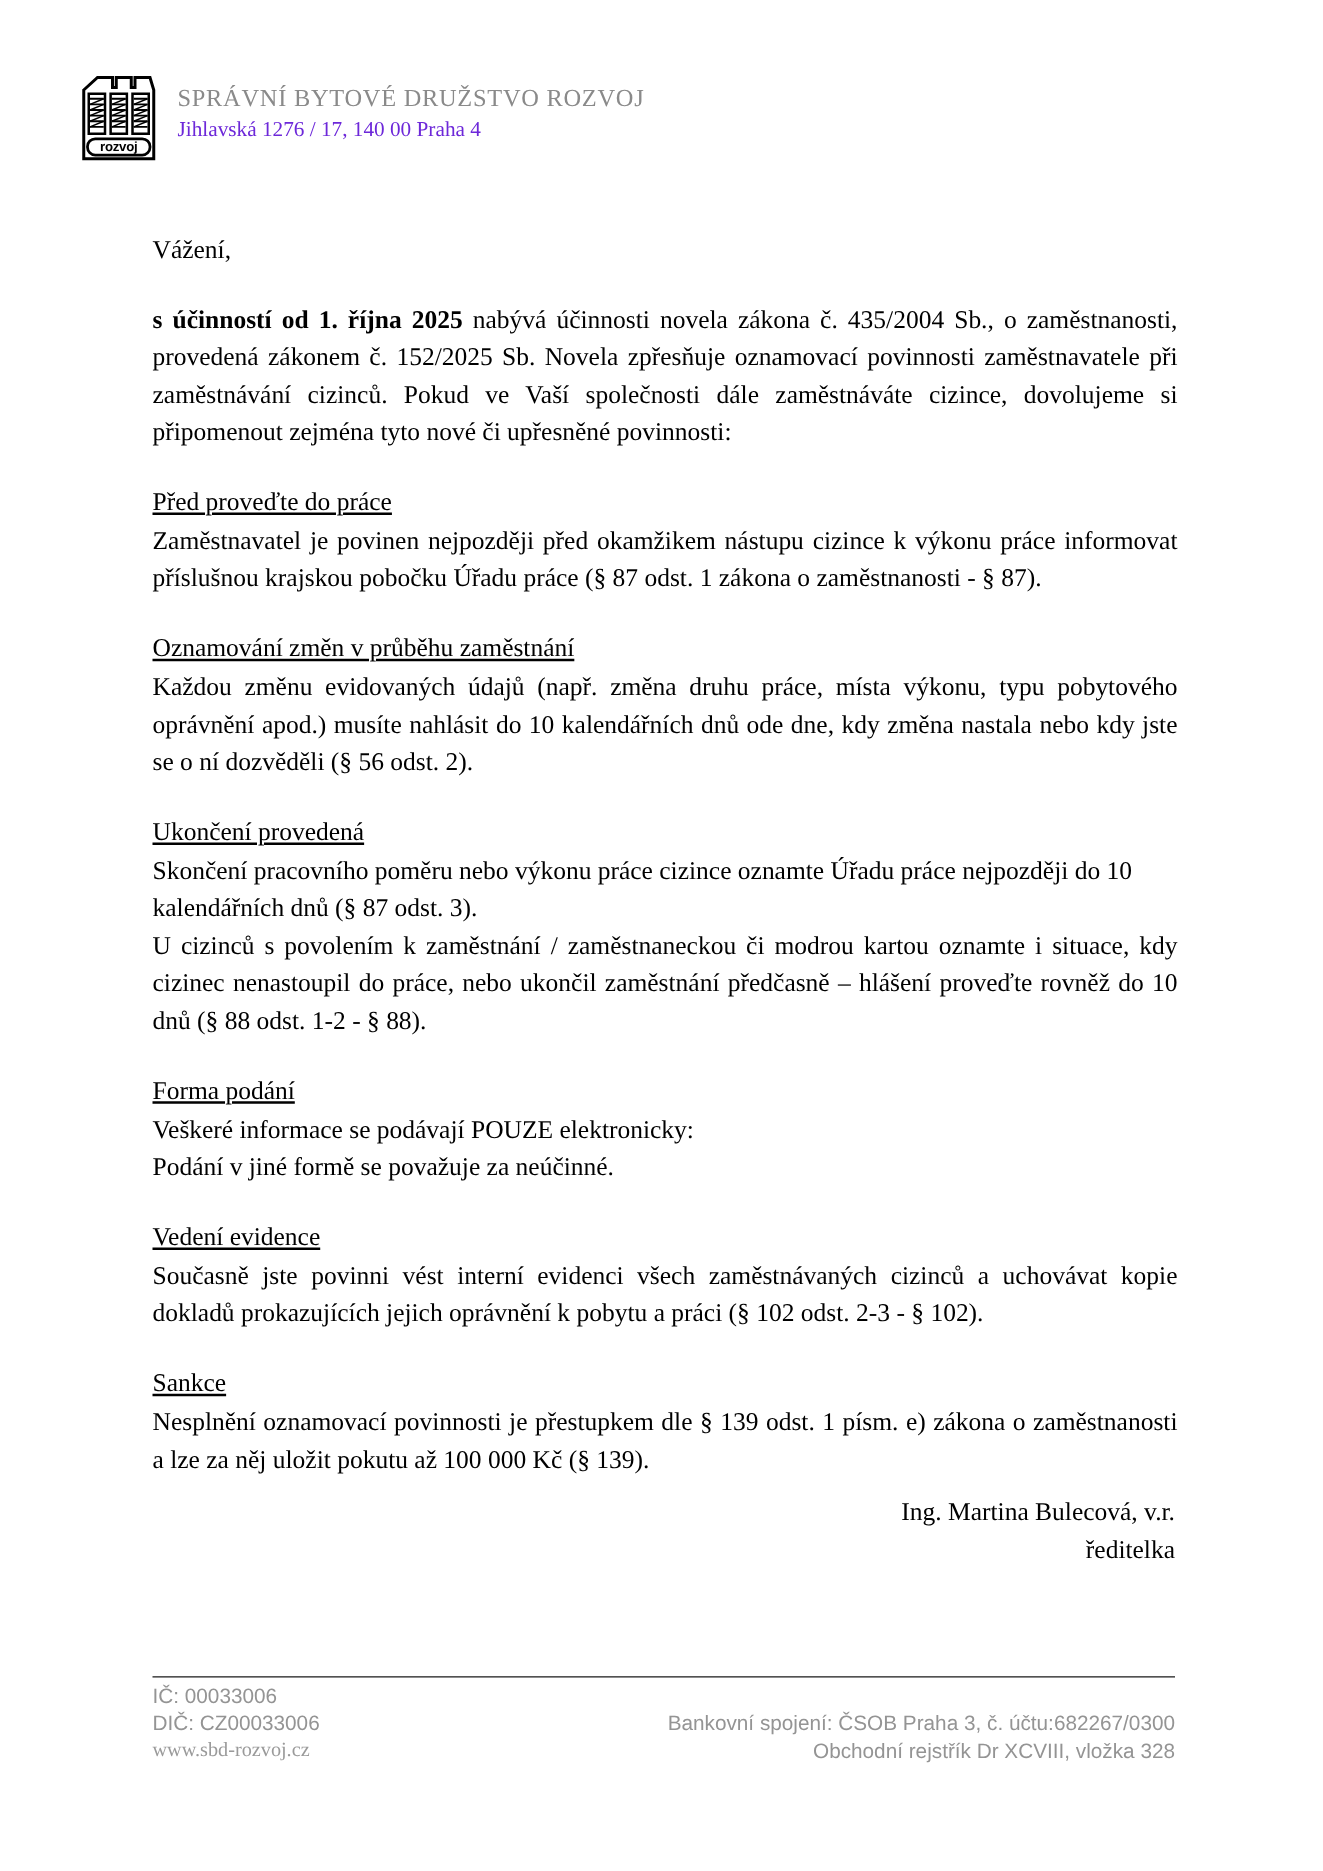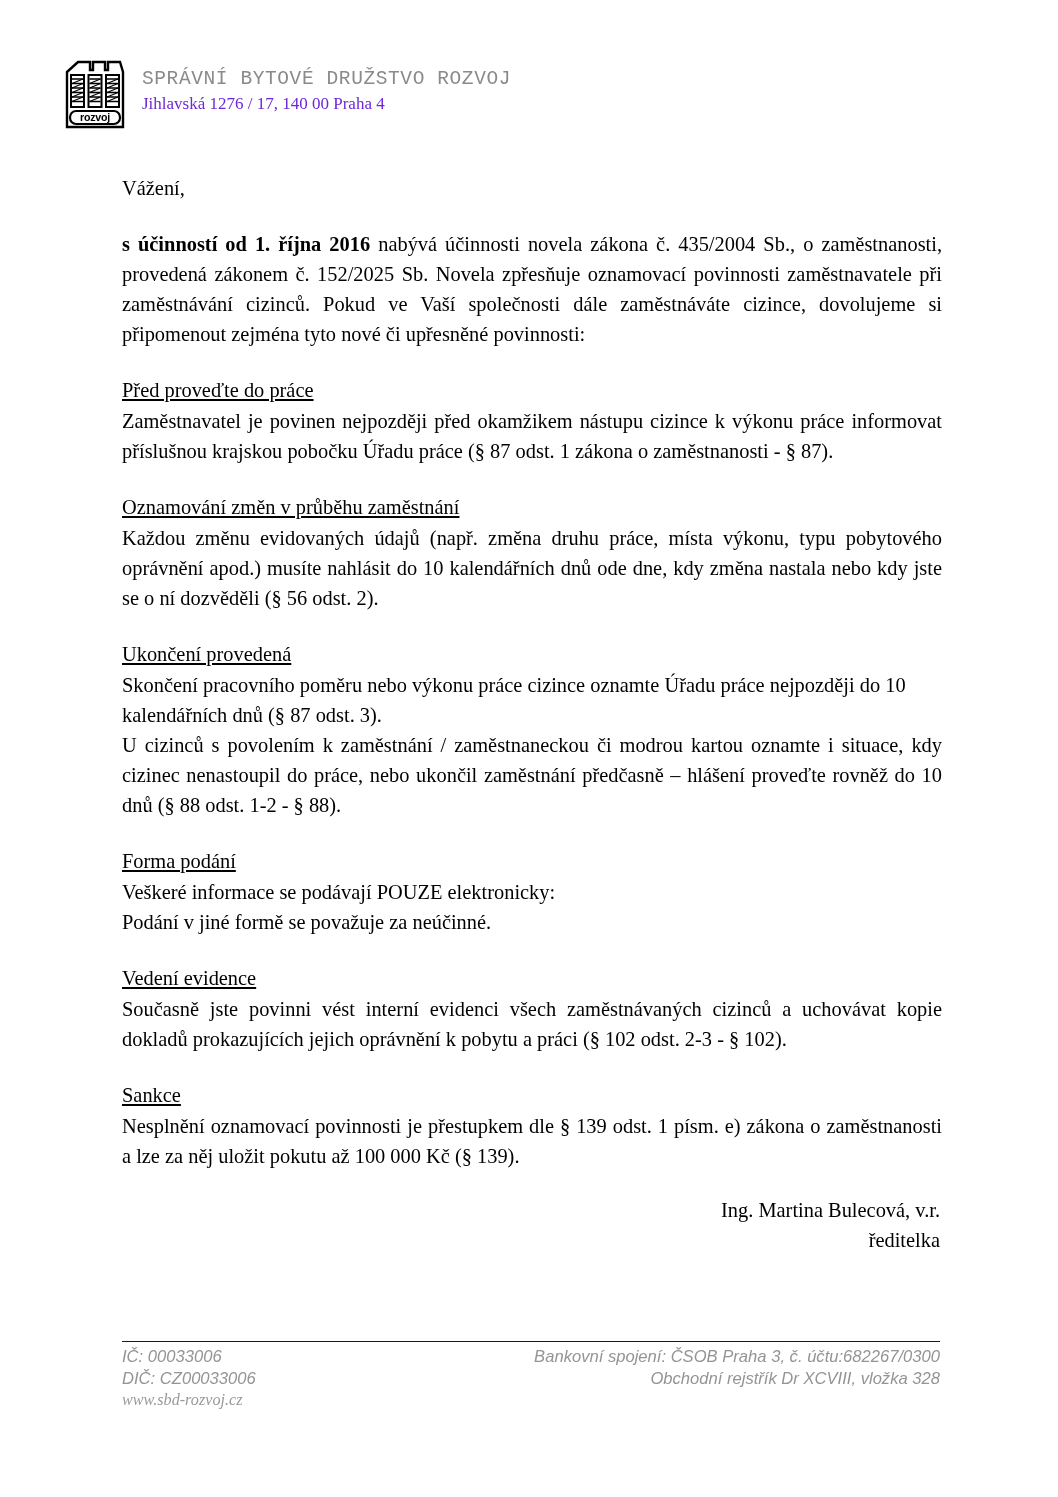--- a/index.html
+++ b/index.html
@@ -37,41 +37,41 @@
     height: 74px;
     flex: 0 0 auto;
     display: block;
   }
   .letterhead-text {
     margin-left: 14px;
     padding-top: 10px;
     color: #8a8a8a;
   }
   .org-name {
-    font-family: Liberation Mono, monospace;
+    font-family: Liberation Serif, serif;
     font-size: 19.5px;
     letter-spacing: 0.6px;
     line-height: 1.18;
     white-space: nowrap;
     color: #8a8a8a;
   }
   .org-address {
     font-family: "Liberation Serif", "DejaVu Serif", serif;
     font-size: 17px;
     line-height: 1.3;
     margin-top: 2px;
     white-space: nowrap;
     color: #6d28d9;
   }
 
   
   .body-block {
     position: absolute;
     left: 122px;
-    top: 174px;
+    top: 186px;
     width: 820px;
   }
 
   .para {
     font-size: 20.4px;
     line-height: 1.47;
     text-align: justify;
     text-justify: inter-word;
     margin: 0;
     hyphens: none;
@@ -120,22 +120,21 @@
   }
   .footer-rule {
     border: 0;
     border-top: 1.6px solid #1a1a1a;
     margin: 0 0 4px 0;
     width: 100%;
   }
   .footer-cols {
     display: flex;
     justify-content: space-between;
-    align-items: flex-start;
-    font-style: italic;
+    align-items: flex-end;
   }
   .footer-left, .footer-right {
     color: #949494;
   }
   .footer-right { text-align: right; }
   .footer-sans {
     font-family: "Liberation Sans", "DejaVu Sans", sans-serif;
     font-size: 16.6px;
     line-height: 1.32;
     color: #949494;
@@ -182,21 +181,21 @@
     <div class="letterhead-text">
       <div class="org-name">SPRÁVNÍ BYTOVÉ DRUŽSTVO ROZVOJ</div>
       <div class="org-address">Jihlavská 1276 / 17, 140 00 Praha 4</div>
     </div>
   </div>
 
   <div class="body-block">
 
     <p class="salutation">Vážení,</p>
 
-    <p class="para lead"><b>s účinností od 1. října 2016</b><span> nabývá účinnosti novela zákona č. 435/2004 Sb., o zaměstnanosti, provedená zákonem č. 152/2025 Sb. Novela zpřesňuje oznamovací povinnosti zaměstnavatele při zaměstnávání cizinců. Pokud ve Vaší společnosti dále zaměstnáváte cizince, dovolujeme si připomenout zejména tyto nové či upřesněné povinnosti:</span></p>
+    <p class="para lead"><b>s účinností od 1. října 2025</b><span> nabývá účinnosti novela zákona č. 435/2004 Sb., o zaměstnanosti, provedená zákonem č. 152/2025 Sb. Novela zpřesňuje oznamovací povinnosti zaměstnavatele při zaměstnávání cizinců. Pokud ve Vaší společnosti dále zaměstnáváte cizince, dovolujeme si připomenout zejména tyto nové či upřesněné povinnosti:</span></p>
 
     <div class="section">
       <div class="heading-row"><span class="section-heading">Před proveďte do práce</span></div>
       <p class="para">Zaměstnavatel je povinen nejpozději před okamžikem nástupu cizince k výkonu práce informovat příslušnou krajskou pobočku Úřadu práce (§ 87 odst. 1 zákona o zaměstnanosti - § 87).</p>
     </div>
 
     <div class="section">
       <div class="heading-row"><span class="section-heading">Oznamování změn v průběhu zaměstnání</span></div>
       <p class="para">Každou změnu evidovaných údajů (např. změna druhu práce, místa výkonu, typu pobytového oprávnění apod.) musíte nahlásit do 10 kalendářních dnů ode dne, kdy změna nastala nebo kdy jste se o ní dozvěděli (§ 56 odst. 2).</p>
     </div>

